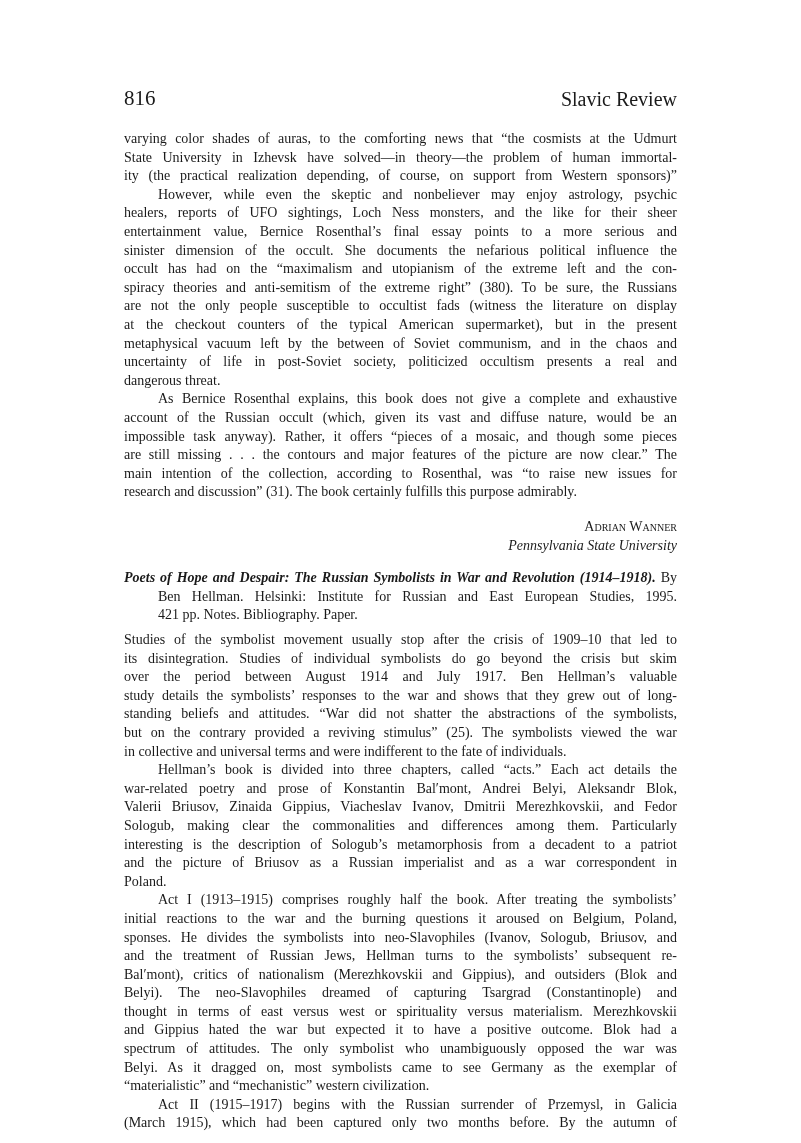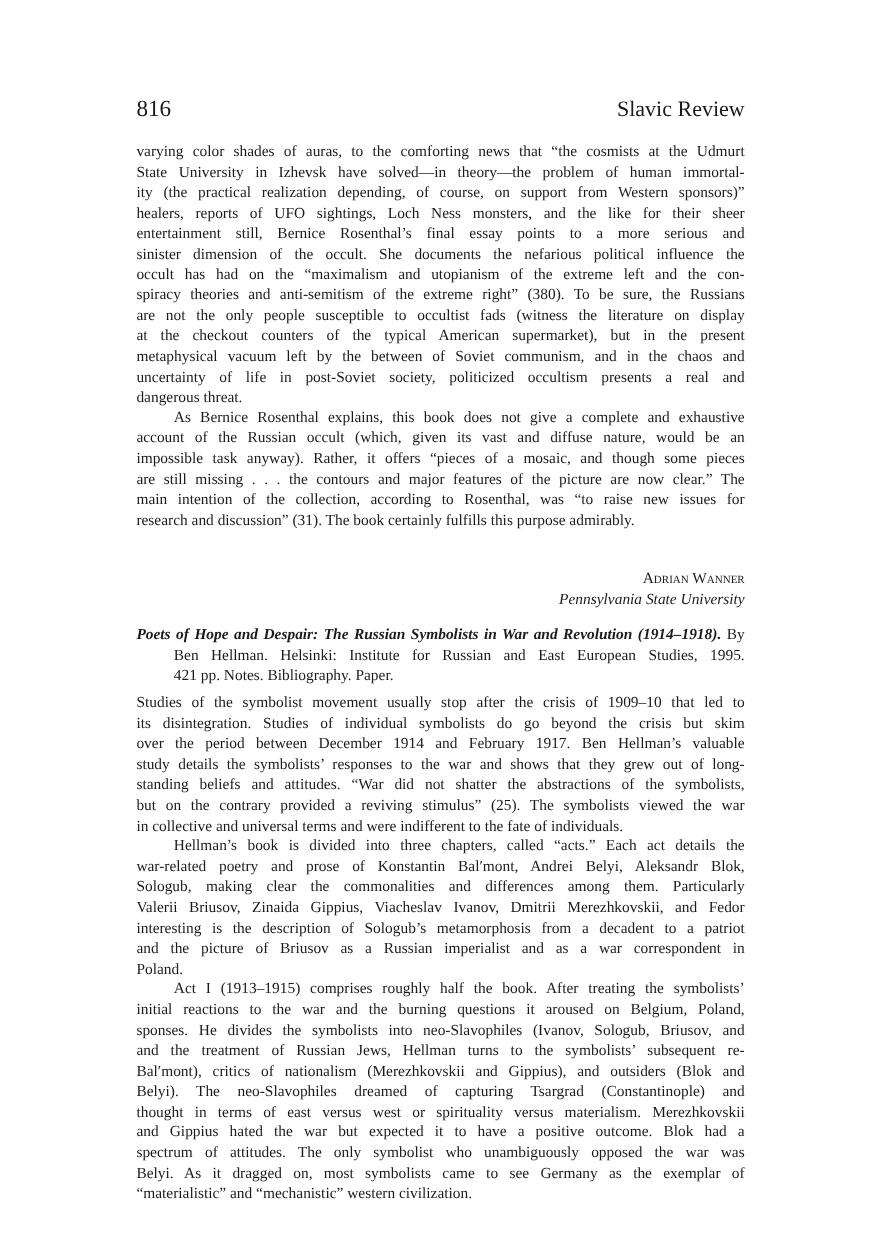--- a/index.html
+++ b/index.html
@@ -25,22 +25,23 @@
 <div class="page-number">816</div>
 <div class="journal-title">Slavic Review</div>
 
 <div class="col" id="review1" style="top:130px;">
     <div>
       <span class="line">varying color shades of auras, to the comforting news that “the cosmists at the Udmurt</span>
       <span class="line">State University in Izhevsk have solved—in theory—the problem of human immortal-</span>
       <span class="line">ity (the practical realization depending, of course, on support from Western sponsors)”</span>
     </div>
     <div>
+      <span class="line indent">However, while even the skeptic and nonbeliever may enjoy astrology, psychic</span>
       <span class="line">healers, reports of UFO sightings, Loch Ness monsters, and the like for their sheer</span>
-      <span class="line">entertainment still, Bernice Rosenthal’s final essay points to a more serious and</span>
+      <span class="line">entertainment value, Bernice Rosenthal’s final essay points to a more serious and</span>
       <span class="line">sinister dimension of the occult. She documents the nefarious political influence the</span>
       <span class="line">occult has had on the “maximalism and utopianism of the extreme left and the con-</span>
       <span class="line">spiracy theories and anti-semitism of the extreme right” (380). To be sure, the Russians</span>
       <span class="line">are not the only people susceptible to occultist fads (witness the literature on display</span>
       <span class="line">at the checkout counters of the typical American supermarket), but in the present</span>
       <span class="line">metaphysical vacuum left by the between of Soviet communism, and in the chaos and</span>
       <span class="line">uncertainty of life in post-Soviet society, politicized occultism presents a real and</span>
       <span class="line last">dangerous threat.</span>
     </div>
     <div>
@@ -61,41 +62,45 @@
 <div class="col" style="top:569px;">
   <span class="line"><span class="bi inline">Poets of Hope and Despair: The Russian Symbolists in War and Revolution (1914–1918).</span><span class="inline"> By</span></span>
   <span class="line hang">Ben Hellman. Helsinki: Institute for Russian and East European Studies, 1995.</span>
   <span class="line hang last">421 pp. Notes. Bibliography. Paper.</span>
 </div>
 
 <div class="col" id="review2" style="top:631px;">
     <div>
       <span class="line">Studies of the symbolist movement usually stop after the crisis of 1909–10 that led to</span>
       <span class="line">its disintegration. Studies of individual symbolists do go beyond the crisis but skim</span>
-      <span class="line">over the period between December 1914 and February 1917. Ben Hellman’s valuable</span>
+      <span class="line">over the period between August 1914 and July 1917. Ben Hellman’s valuable</span>
       <span class="line">study details the symbolists’ responses to the war and shows that they grew out of long-</span>
       <span class="line">standing beliefs and attitudes. “War did not shatter the abstractions of the symbolists,</span>
       <span class="line">but on the contrary provided a reviving stimulus” (25). The symbolists viewed the war</span>
       <span class="line last">in collective and universal terms and were indifferent to the fate of individuals.</span>
     </div>
     <div>
       <span class="line indent">Hellman’s book is divided into three chapters, called “acts.” Each act details the</span>
       <span class="line">war-related poetry and prose of Konstantin Bal′mont, Andrei Belyi, Aleksandr Blok,</span>
+      <span class="line">Valerii Briusov, Zinaida Gippius, Viacheslav Ivanov, Dmitrii Merezhkovskii, and Fedor</span>
       <span class="line">Sologub, making clear the commonalities and differences among them. Particularly</span>
-      <span class="line">Valerii Briusov, Zinaida Gippius, Viacheslav Ivanov, Dmitrii Merezhkovskii, and Fedor</span>
       <span class="line">interesting is the description of Sologub’s metamorphosis from a decadent to a patriot</span>
       <span class="line">and the picture of Briusov as a Russian imperialist and as a war correspondent in</span>
       <span class="line last">Poland.</span>
     </div>
     <div>
       <span class="line indent">Act I (1913–1915) comprises roughly half the book. After treating the symbolists’</span>
       <span class="line">initial reactions to the war and the burning questions it aroused on Belgium, Poland,</span>
       <span class="line">sponses. He divides the symbolists into neo-Slavophiles (Ivanov, Sologub, Briusov, and</span>
       <span class="line">and the treatment of Russian Jews, Hellman turns to the symbolists’ subsequent re-</span>
       <span class="line">Bal′mont), critics of nationalism (Merezhkovskii and Gippius), and outsiders (Blok and</span>
       <span class="line">Belyi). The neo-Slavophiles dreamed of capturing Tsargrad (Constantinople) and</span>
       <span class="line">thought in terms of east versus west or spirituality versus materialism. Merezhkovskii</span>
       <span class="line">and Gippius hated the war but expected it to have a positive outcome. Blok had a</span>
       <span class="line">spectrum of attitudes. The only symbolist who unambiguously opposed the war was</span>
       <span class="line">Belyi. As it dragged on, most symbolists came to see Germany as the exemplar of</span>
       <span class="line last">“materialistic” and “mechanistic” western civilization.</span>
     </div>
+    <div>
+      <span class="line indent">Act II (1915–1917) begins with the Russian surrender of Przemysl, in Galicia</span>
+      <span class="line">(March 1915), which had been captured only two months before. By the autumn of</span>
+    </div>
   </div>
 
 </body></html>

